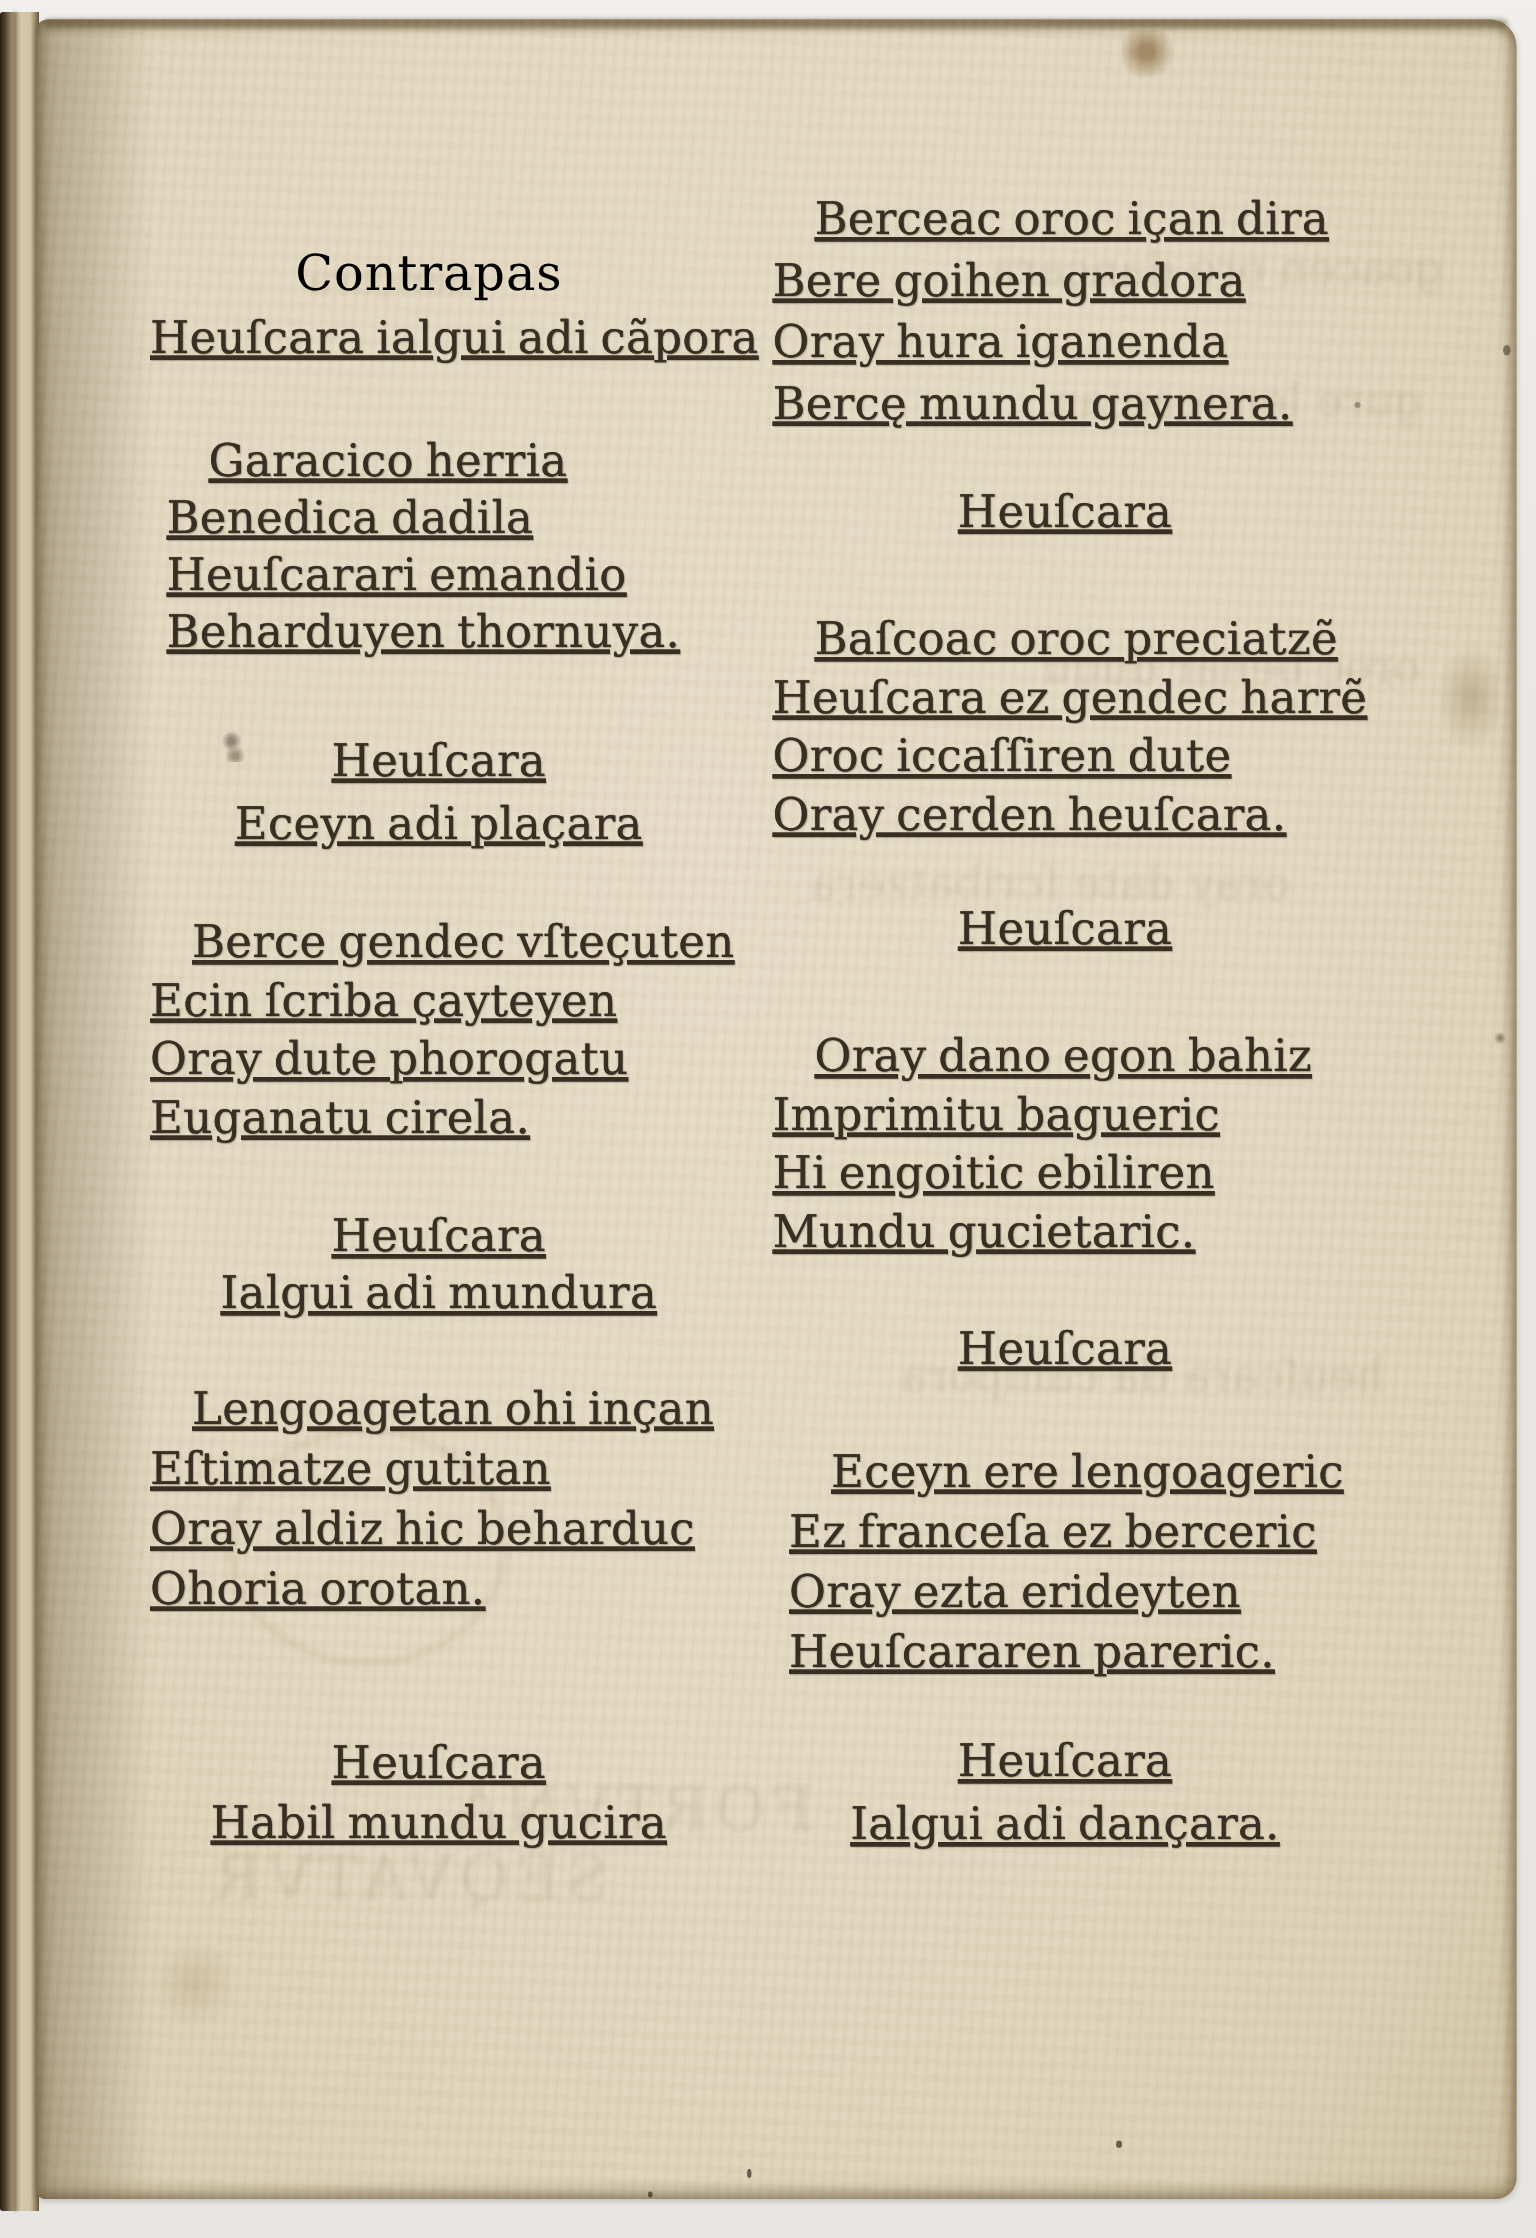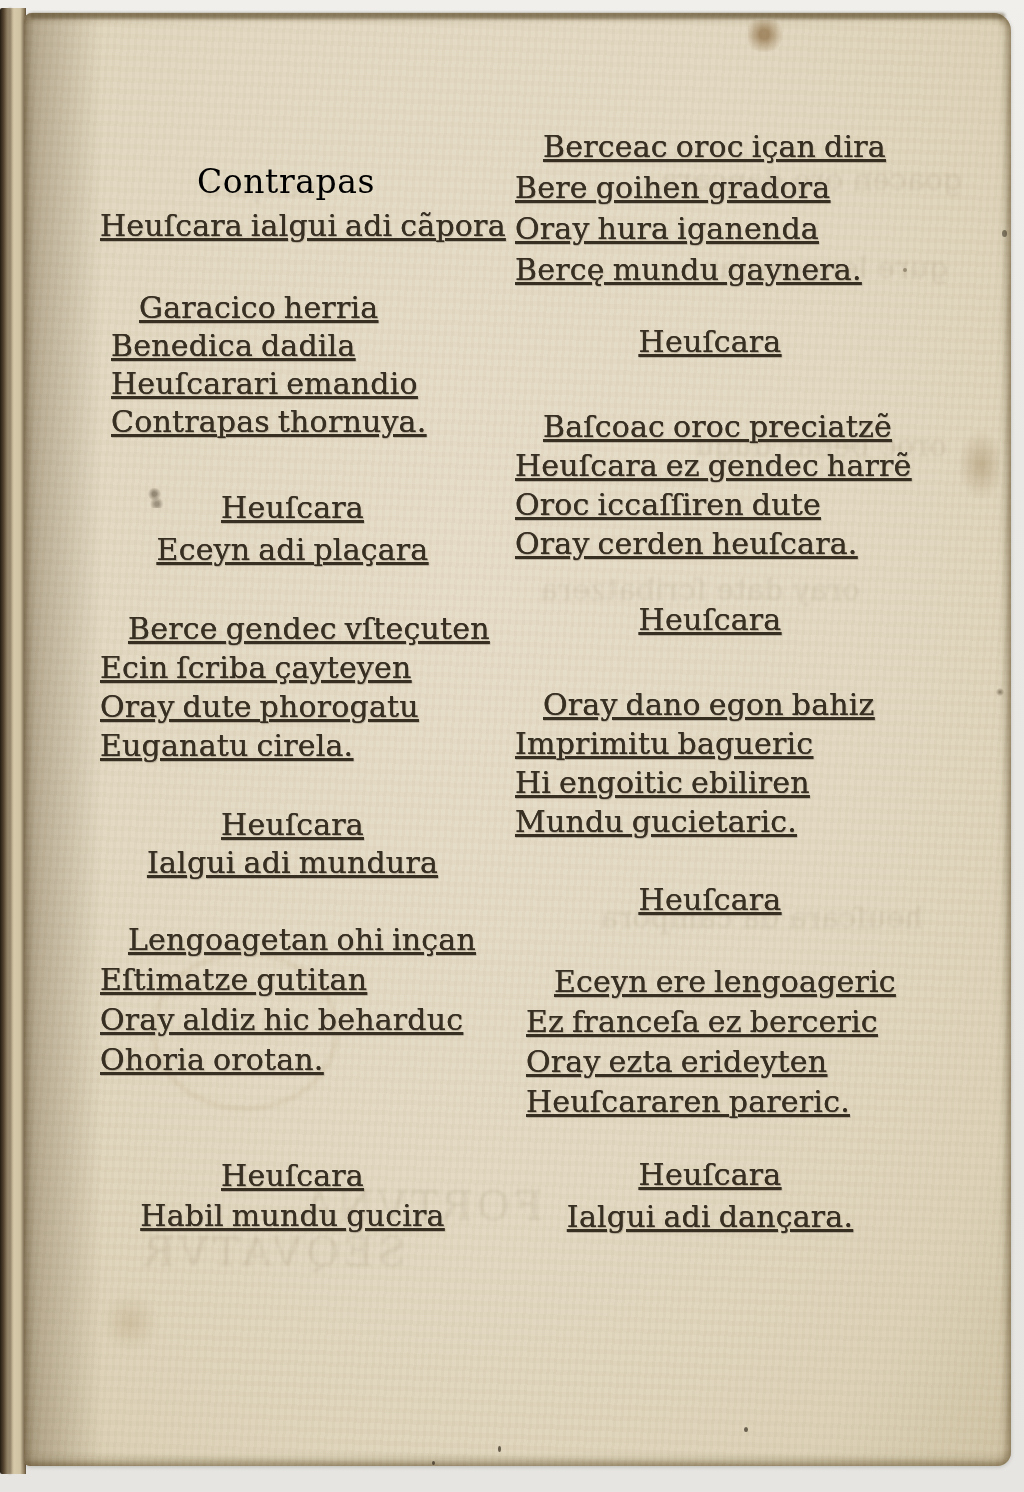--- a/index.html
+++ b/index.html
@@ -125,21 +125,21 @@
     <div class="block center title" style="left:100px;top:126px;width:372px;margin-top:36px;">Contrapas</div>
 
     <div class="block" style="left:100px;top:206px;width:395px;text-align:right;">
       <div class="line">Heuſcara ialgui adi cãpora</div>
     </div>
 
     <div class="block stanza" style="left:100px;top:289px;width:395px;margin-left:11px;--lh:38px;">
       <div class="line">Garacico herria</div>
       <div class="line">Benedica dadila</div>
       <div class="line">Heuſcarari emandio</div>
-      <div class="line">Contrapas thornuya.</div>
+      <div class="line">Beharduyen thornuya.</div>
     </div>
 
     <div class="block center" style="left:100px;top:487px;width:385px;--lh:42px;">
       <div class="line">Heuſcara</div>
       <div class="line">Eceyn adi plaçara</div>
     </div>
 
     <div class="block stanza" style="left:100px;top:609px;width:395px;--lh:39px;">
       <div class="line">Berce gendec vſteçuten</div>
       <div class="line">Ecin ſcriba çayteyen</div>

